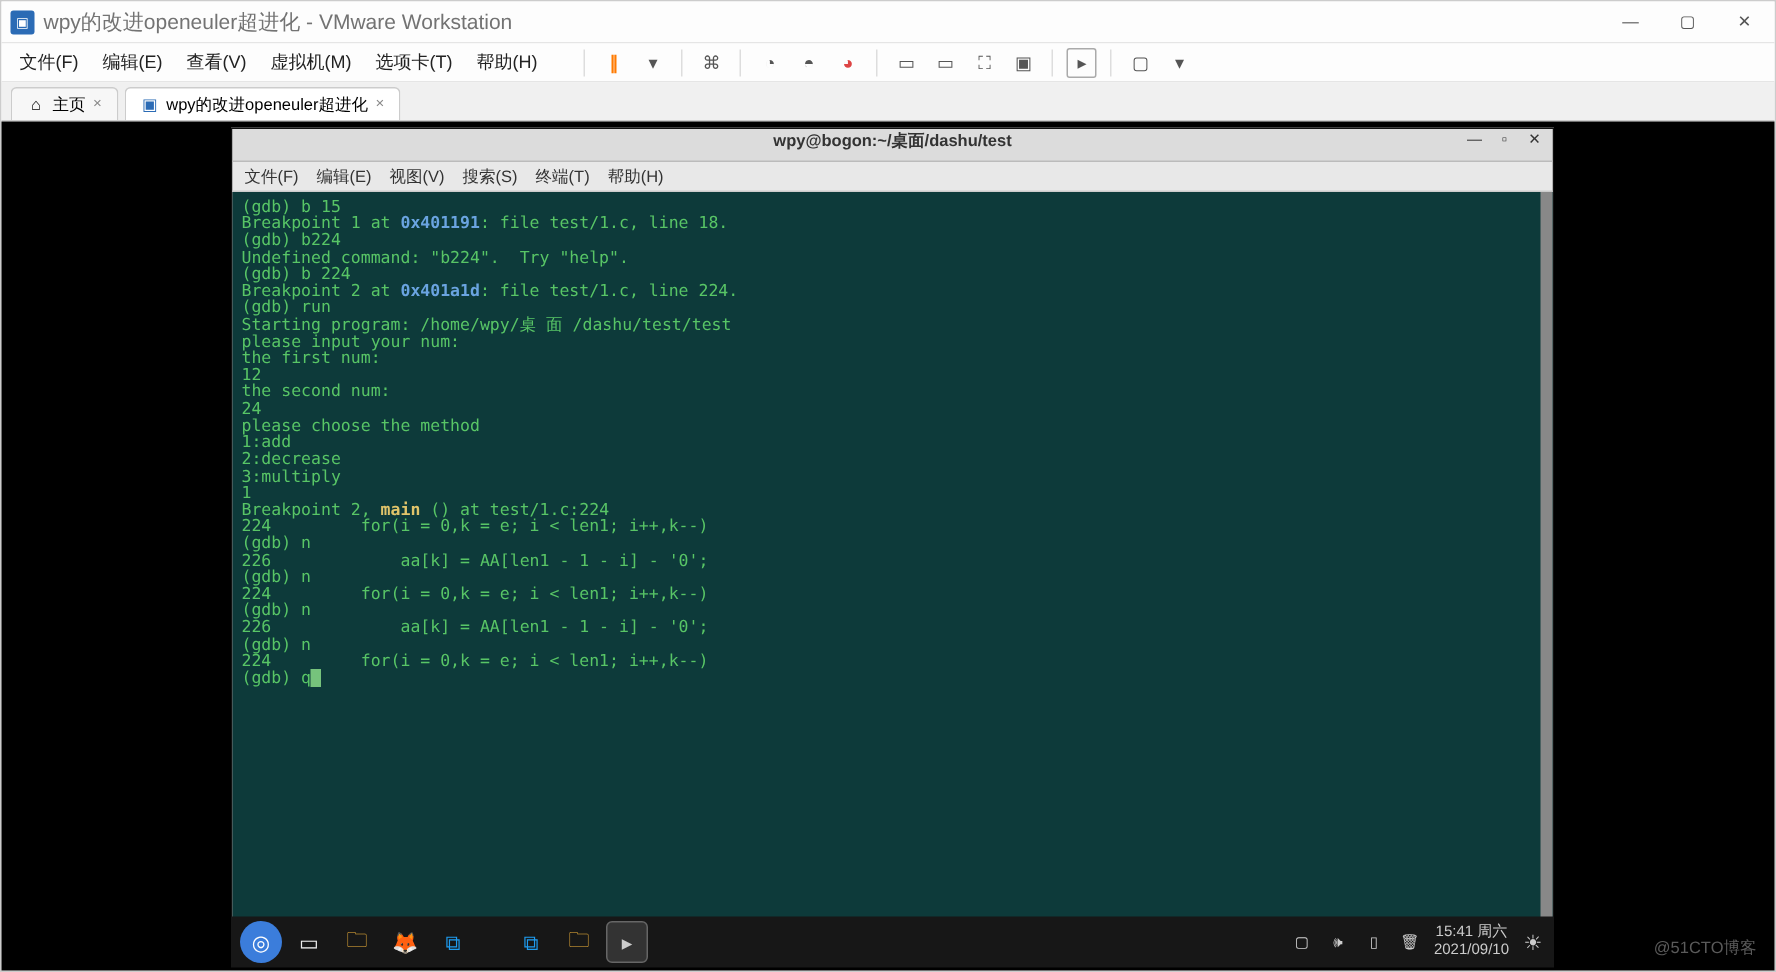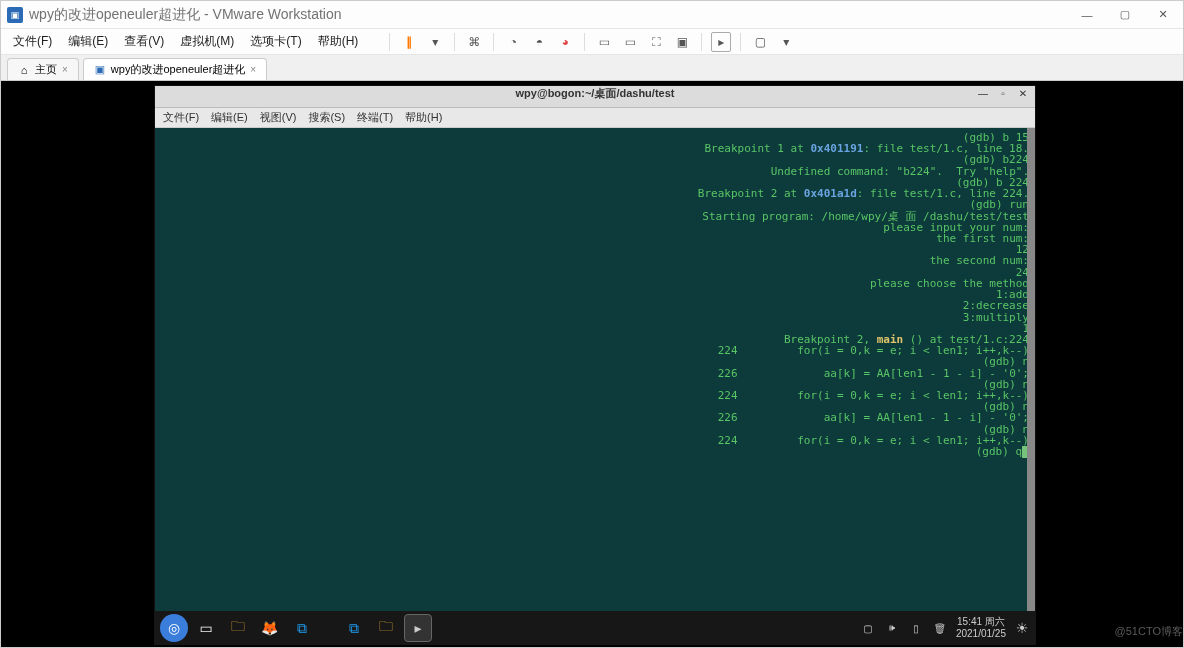--- a/index.html
+++ b/index.html
@@ -32,35 +32,35 @@
 .gnome-window { position: absolute; top: 4px; left: 153px; width: 882px; height: 548px; background: #e8e8e8; border: 1px solid #111; box-shadow: 0 2px 8px rgba(0,0,0,0.6); display: flex; flex-direction: column; }
 .gnome-titlebar { height: 22px; background: #dcdcdc; border-bottom: 1px solid #bbb; display: flex; align-items: flex-start; position: relative; }
 .gnome-titlebar .gtitle { width: 100%; text-align: center; font-size: 11px; color: #333; font-weight: bold; }
 .gnome-titlebar .gbtns { position: absolute; right: 4px; display: flex; gap: 4px; }
 .gnome-titlebar .gbtn { width: 16px; height: 14px; display: flex; align-items: center; justify-content: center; font-size: 10px; cursor: pointer; color: #333; }
 .gnome-menubar { height: 20px; display: flex; align-items: center; padding: 0 8px; gap: 12px; background: #e8e8e8; border-bottom: 1px solid #ccc; font-size: 11px; }
 .gnome-menubar .gmitem { color: #333; cursor: pointer; }
 
 .terminal { flex: 1; background: #0d3a3a; padding: 4px 6px; font-family: "Courier New", monospace; font-size: 11px; line-height: 1.02; overflow: hidden; position: relative; }
 .terminal .scrollbar { position: absolute; right: 0; top: 0; width: 8px; height: 100%; background: #888; }
-.terminal pre { white-space: pre-wrap; word-break: break-all; text-align: right; }
+.terminal pre { white-space: pre-wrap; word-break: break-all; }
 .tline { color: #58c566; }
 .addr { color: #6aa4e0; font-weight: bold; }
 .mainfn { color: #e0c46a; font-weight: bold; }
 .cursor { display: inline-block; width: 7px; height: 12px; background: #76c37c; vertical-align: text-bottom; }
 
 
 .taskbar { position: absolute; bottom: 2px; left: 153px; width: 882px; height: 34px; background: #171717; display: flex; align-items: center; padding: 0 6px; }
 .taskbar .ticon { width: 28px; height: 28px; border-radius: 4px; display: flex; align-items: center; justify-content: center; margin-right: 4px; cursor: pointer; font-size: 14px; }
 .taskbar .right { margin-left: auto; display: flex; align-items: center; gap: 8px; color: #ccc; font-size: 10px; }
 .taskbar .clock { text-align: center; line-height: 1.2; }
 .taskbar .tray-icon { width: 16px; height: 16px; display: flex; align-items: center; justify-content: center; cursor: pointer; color: #ccc; }
 
 
-.watermark { position: absolute; bottom: 8px; right: 0; color: #5a5a5a; font-size: 11px; }
+.watermark { position: absolute; bottom: 8px; right: 12px; color: #5a5a5a; font-size: 11px; }
 </style>
 </head>
 <body>
 
 <div class="vmware-window">
 
   <div class="vmware-titlebar">
     <div class="logo">▣</div>
     <div class="title">wpy的改进openeuler超进化 - VMware Workstation</div>
     <div class="wbtns">
@@ -150,21 +150,21 @@
       <div class="ticon" style="color:#f0b23a">🗀</div>
       <div class="ticon" style="background:#333;border:1px solid #666;color:#ccc">▸</div>
 
       <div class="right">
         <div class="tray-icon">▢</div>
         <div class="tray-icon">🕪</div>
         <div class="tray-icon">▯</div>
         <div class="tray-icon">🗑</div>
         <div class="clock">
           <div>15:41 周六</div>
-          <div>2021/01/25</div>
+          <div>2021/09/10</div>
         </div>
         <div class="tray-icon" style="font-size:14px">☀</div>
       </div>
     </div>
 
     <div class="watermark">@51CTO博客</div>
   </div>
 </div>
 
 </body></html>

